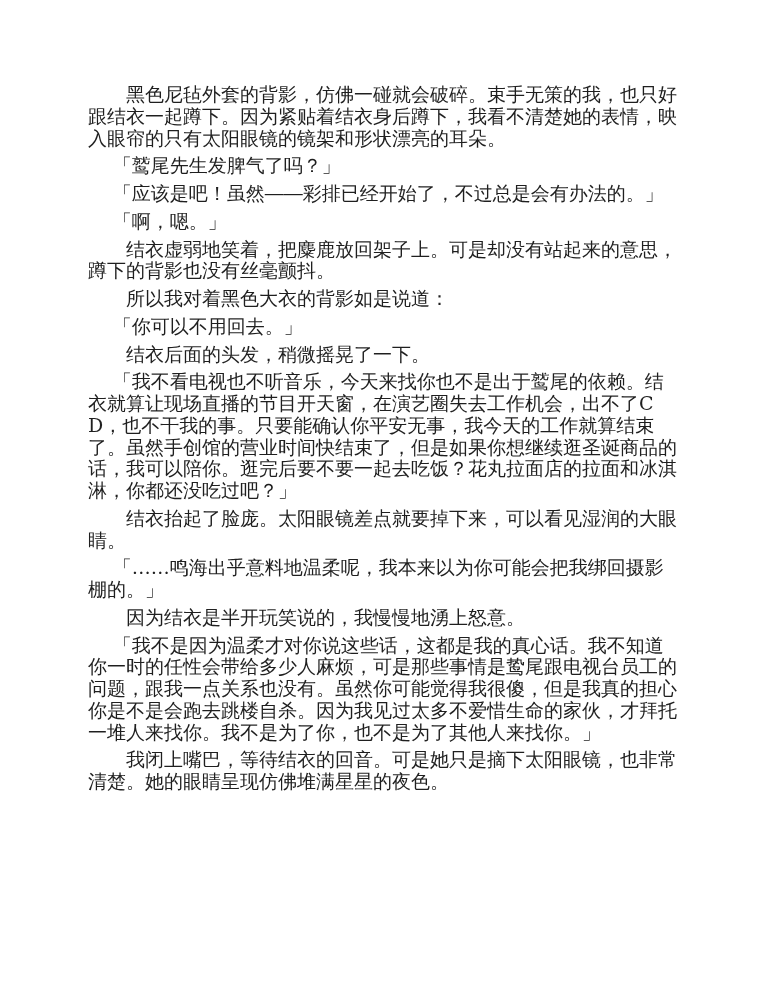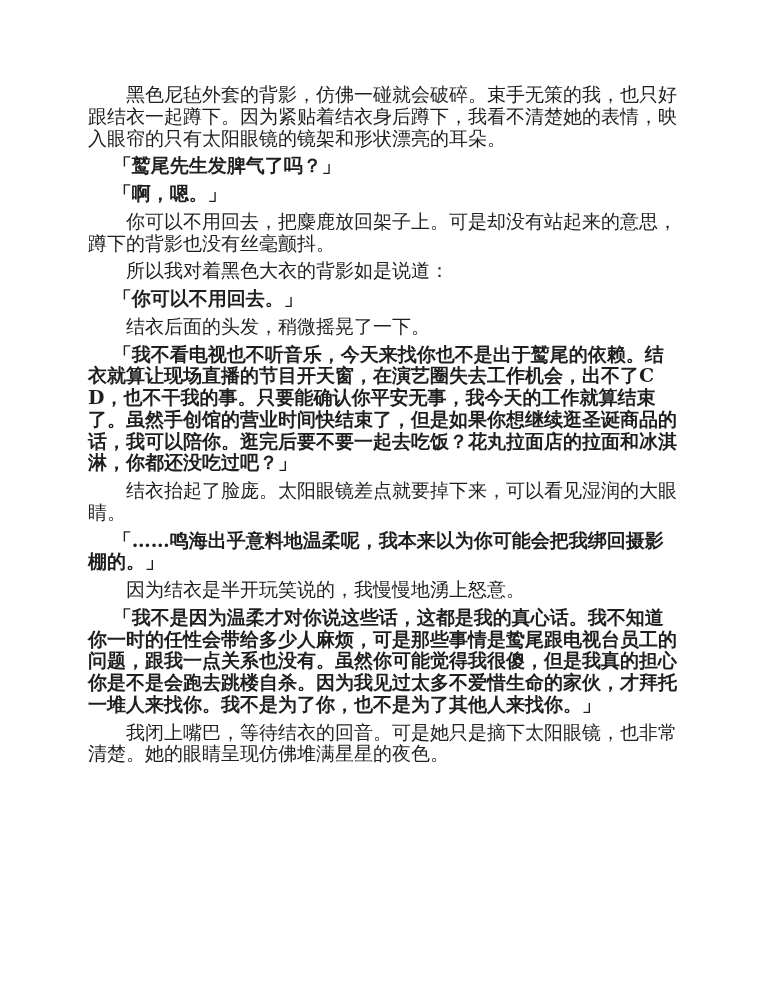--- a/index.html
+++ b/index.html
@@ -34,32 +34,32 @@
     margin: 0 0 6px 0;
     padding: 0;
     word-break: break-all;
     overflow-wrap: break-word;
   }
   .para.narration {
     text-indent: 2em;
   }
   .para.dialogue {
     text-indent: 1.3em;
-    font-weight: bold;
   }
 </style>
 </head>
 <body>
 
 <div class="page">
   <div class="text-column" id="text-column">
       <p class="para narration">黑色尼毡外套的背影，仿佛一碰就会破碎。束手无策的我，也只好跟结衣一起蹲下。因为紧贴着结衣身后蹲下，我看不清楚她的表情，映入眼帘的只有太阳眼镜的镜架和形状漂亮的耳朵。</p>
       <p class="para dialogue">「鹫尾先生发脾气了吗？」</p>
+      <p class="para dialogue">「应该是吧！虽然――彩排已经开始了，不过总是会有办法的。」</p>
       <p class="para dialogue">「啊，嗯。」</p>
-      <p class="para narration">你可以不用回去，把麋鹿放回架子上。可是却没有站起来的意思，蹲下的背影也没有丝毫颤抖。</p>
+      <p class="para narration">结衣虚弱地笑着，把麋鹿放回架子上。可是却没有站起来的意思，蹲下的背影也没有丝毫颤抖。</p>
       <p class="para narration">所以我对着黑色大衣的背影如是说道：</p>
       <p class="para dialogue">「你可以不用回去。」</p>
       <p class="para narration">结衣后面的头发，稍微摇晃了一下。</p>
       <p class="para dialogue">「我不看电视也不听音乐，今天来找你也不是出于鹫尾的依赖。结衣就算让现场直播的节目开天窗，在演艺圈失去工作机会，出不了CD，也不干我的事。只要能确认你平安无事，我今天的工作就算结束了。虽然手创馆的营业时间快结束了，但是如果你想继续逛圣诞商品的话，我可以陪你。逛完后要不要一起去吃饭？花丸拉面店的拉面和冰淇淋，你都还没吃过吧？」</p>
       <p class="para narration">结衣抬起了脸庞。太阳眼镜差点就要掉下来，可以看见湿润的大眼睛。</p>
       <p class="para dialogue">「……鸣海出乎意料地温柔呢，我本来以为你可能会把我绑回摄影棚的。」</p>
       <p class="para narration">因为结衣是半开玩笑说的，我慢慢地湧上怒意。</p>
       <p class="para dialogue">「我不是因为温柔才对你说这些话，这都是我的真心话。我不知道你一时的任性会带给多少人麻烦，可是那些事情是鸷尾跟电视台员工的问题，跟我一点关系也没有。虽然你可能觉得我很傻，但是我真的担心你是不是会跑去跳楼自杀。因为我见过太多不爱惜生命的家伙，才拜托一堆人来找你。我不是为了你，也不是为了其他人来找你。」</p>
       <p class="para narration">我闭上嘴巴，等待结衣的回音。可是她只是摘下太阳眼镜，也非常清楚。她的眼睛呈现仿佛堆满星星的夜色。</p>
     </div>

